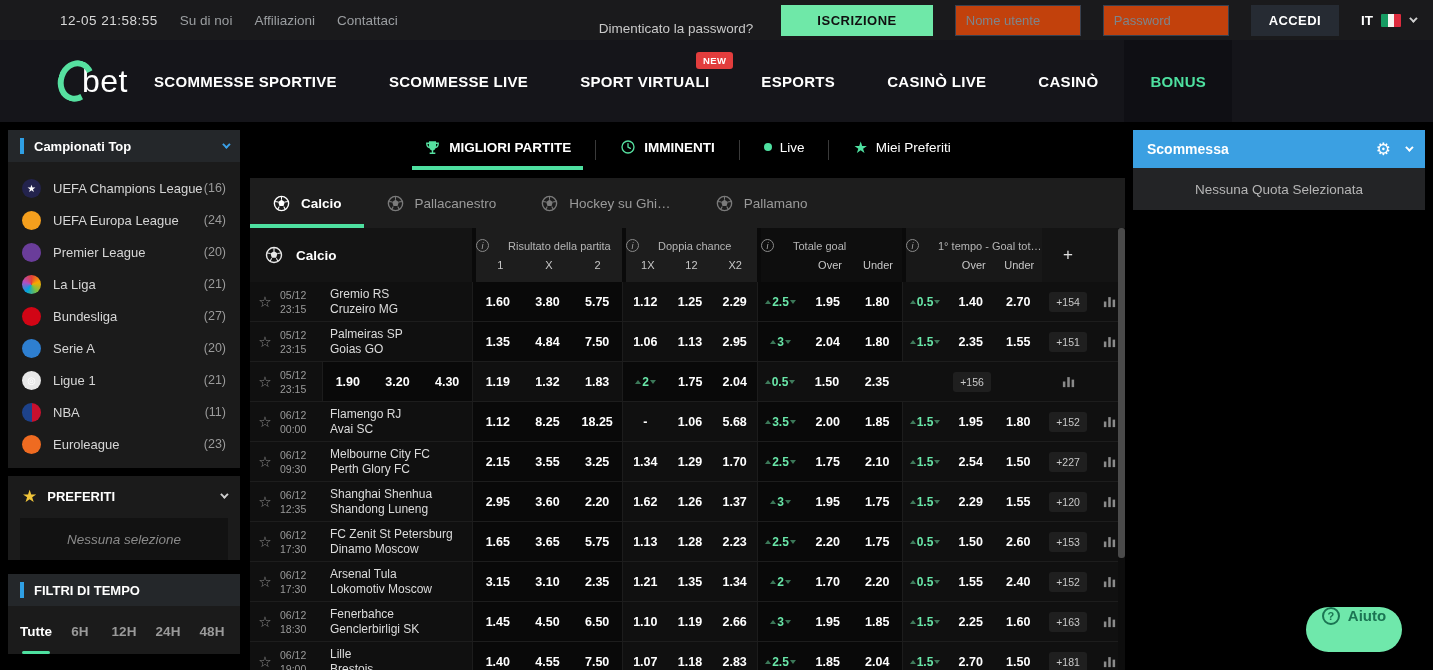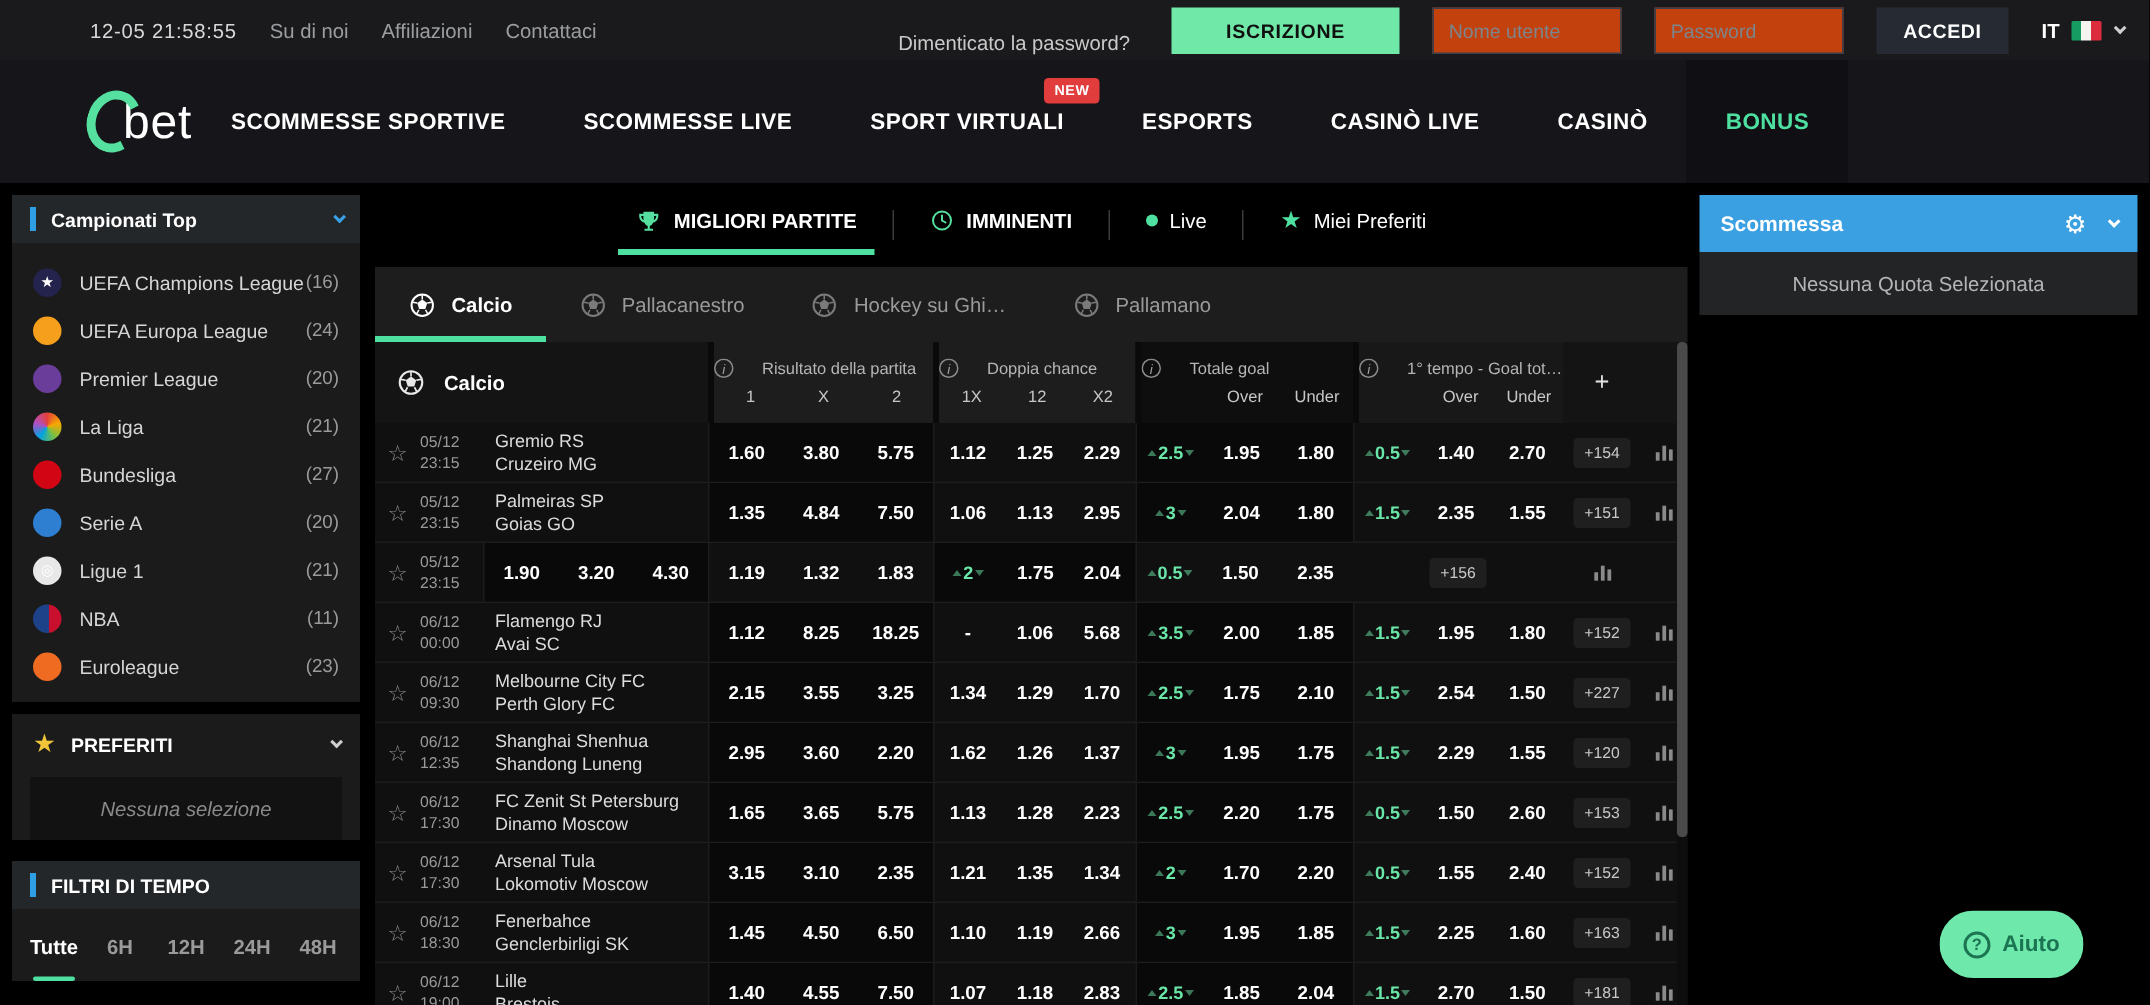--- a/index.html
+++ b/index.html
@@ -116,21 +116,21 @@
   .vthumb { width:7px; height:330px; background:#4a4a4a; border-radius:3px; cursor:grab; }
 
   
   .betslip-head { height:38px; background:#3ba0e2; display:flex; align-items:center; padding:0 14px; gap:14px; }
   .betslip-title { font-weight:bold; font-size:14px; color:#fff; flex:1; }
   .gear { color:#fff; font-size:17px; cursor:pointer; line-height:1; }
   .chev-white { border-color:#fff; cursor:pointer; }
   .betslip-empty { height:42px; background:#232426; display:flex; align-items:center; justify-content:center; color:#b5b5b5; font-size:13.5px; }
 
   
-  .help-btn { position:fixed; right:44px; bottom:18px; width:96px; height:45px; border-radius:24px; background:#6fe8ab; border:none; display:flex; align-items:center; justify-content:center; gap:8px; color:#1b7553; font-weight:bold; font-size:15px; cursor:pointer; }
+  .help-btn { position:fixed; right:31px; bottom:18px; width:96px; height:45px; border-radius:24px; background:#6fe8ab; border:none; display:flex; justify-content:center; gap:8px; color:#1b7553; font-weight:bold; font-size:15px; cursor:pointer; }
   .q-icon { width:18px; height:18px; border:2px solid #1b7553; border-radius:50%; display:inline-flex; align-items:center; justify-content:center; font-size:11px; font-weight:bold; }
   .q-icon::after { content:"?"; }
 
   svg { display:block; }
 </style>
 </head>
 <body>
 
 <div class="topbar">
   <span class="tb-time">12-05  21:58:55</span>

